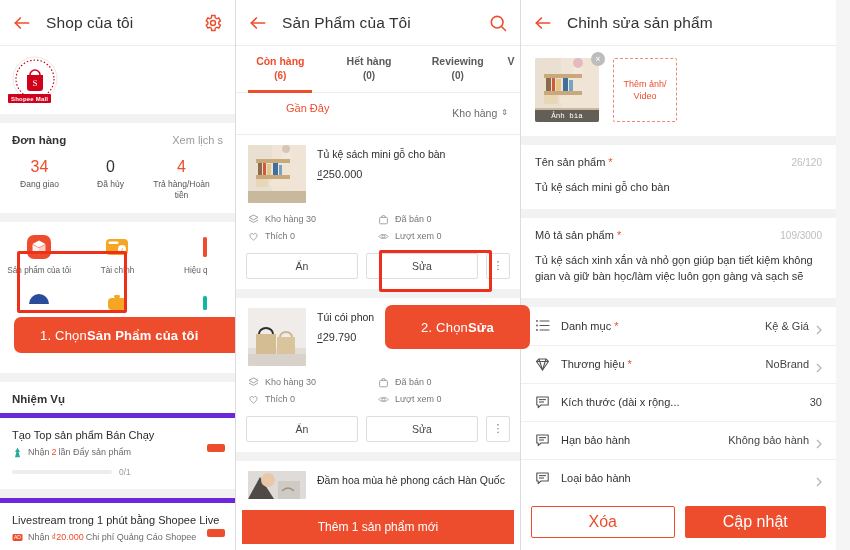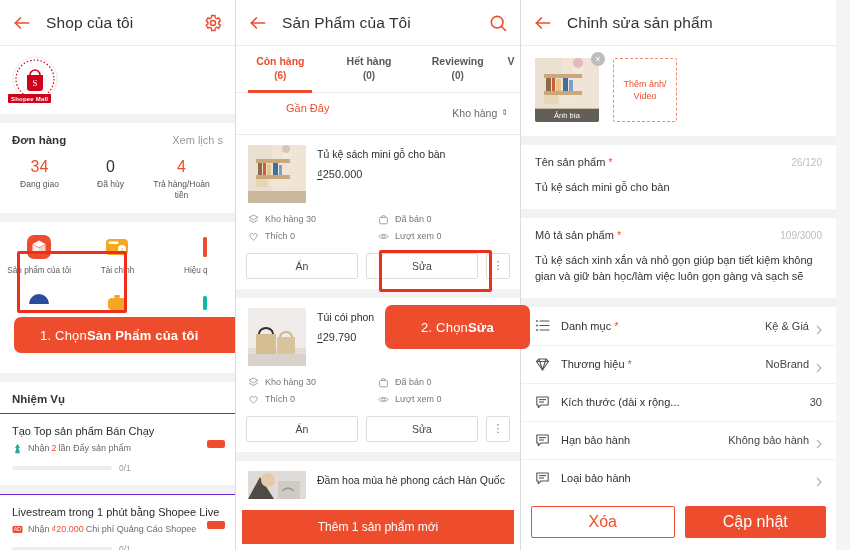--- a/index.html
+++ b/index.html
@@ -129,21 +129,21 @@
     white-space: nowrap;
   }
   .callout b { font-weight: bold; }
 
   .tasks-head {
     font-size: 11.5px; font-weight: bold; color: #333;
     padding: 11px 12px 8px 12px;
   }
   .task-card {
     background: #fff;
-    border-top: 1px solid #6d28d9;
+    border-top: 5px solid #6d28d9;
     padding: 11px 12px 12px 12px;
     position: relative;
   }
   .task-title { font-size: 11px; color: #2b2b2b; }
   .task-sub {
     display: flex; align-items: center; margin-top: 6px;
     font-size: 9px; color: #6b6b6b;
   }
   .task-sub .badge-ic { width: 11px; height: 11px; margin-right: 5px; flex: none; }
   .task-sub .hl { color: #ee4d2d; margin: 0 2px; }
@@ -230,21 +230,21 @@
   
   .media-row { display: flex; padding: 12px 14px 14px 14px; background: #fff; }
   .media-thumb {
     position: relative; width: 64px; height: 64px; flex: none;
     margin-right: 14px; border-radius: 2px; overflow: visible;
   }
   .media-thumb .img { width: 100%; height: 100%; border-radius: 2px; overflow: hidden; position: relative; }
   .cover-tag {
     position: absolute; left: 0; right: 0; bottom: 0;
     background: rgba(60,60,60,.72); color: #fff;
-    font-size: 7.5px; text-align: center; padding: 2px 0;
+    font-size: 7.5px; text-align: center; padding: 2px 0; font-family: Liberation Mono, monospace;
   }
   .rm-badge {
     position: absolute; right: -6px; top: -6px;
     width: 14px; height: 14px; border-radius: 50%;
     background: #bdbdbd; color: #fff; font-size: 9px;
     display: flex; align-items: center; justify-content: center;
     line-height: 1;
   }
   .add-media {
     width: 64px; height: 64px; flex: none;

